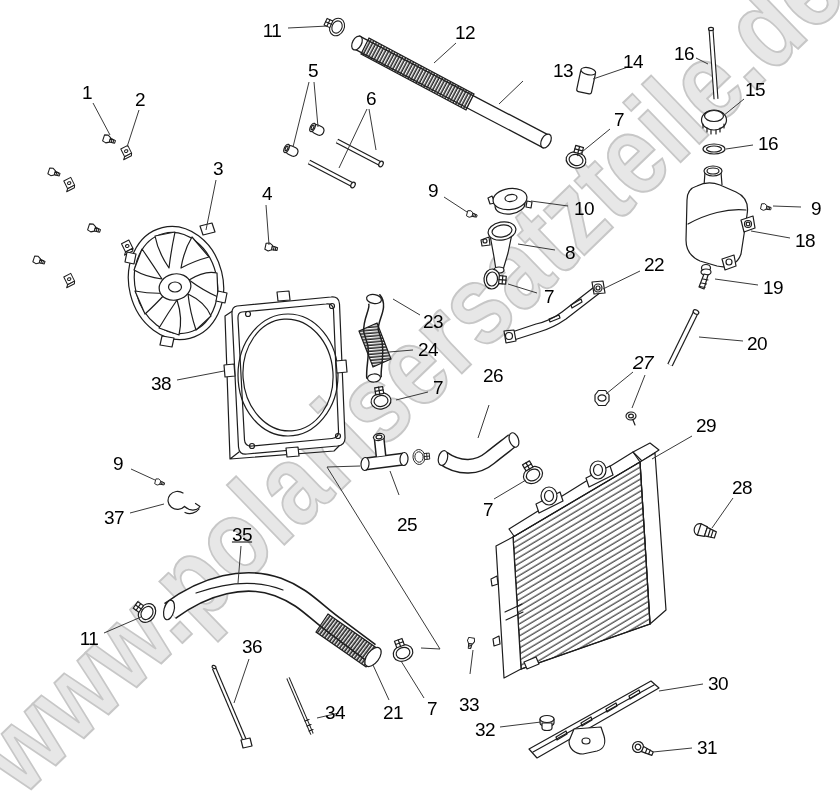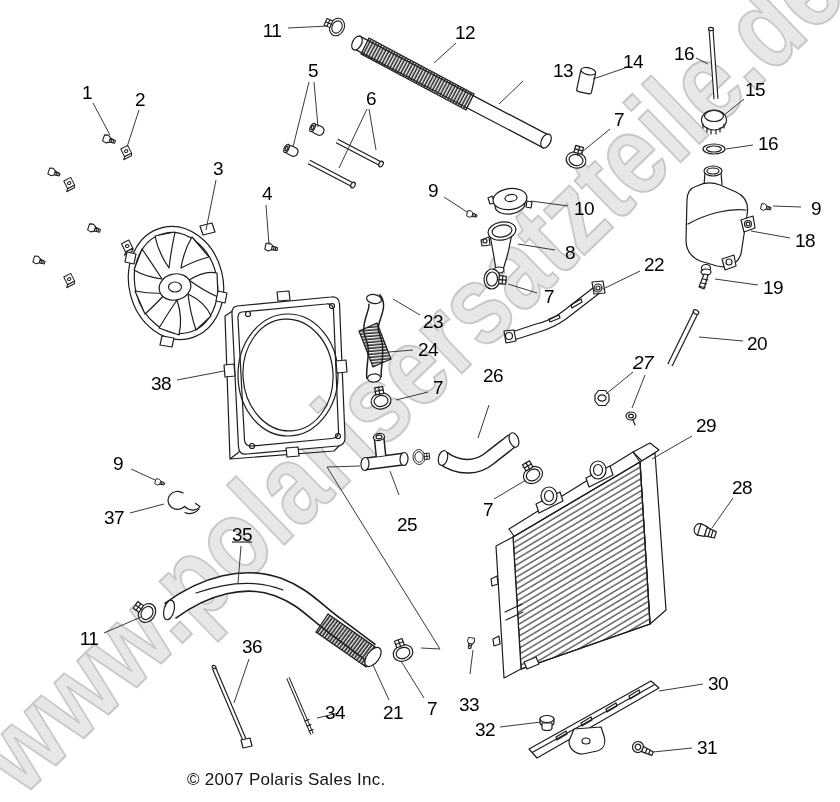--- a/index.html
+++ b/index.html
@@ -428,15 +428,14 @@
       <div class="callout" style="left: 335px; top: 712px;">34</div>
       <div class="callout" style="left: 393px; top: 712px;">21</div>
       <div class="callout" style="left: 432px; top: 708px;">7</div>
       <div class="callout" style="left: 469px; top: 684px; margin-top: 20px;">33</div>
       <div class="callout" style="left: 485px; top: 729px;">32</div>
       <div class="callout" style="left: 718px; top: 683px;">30</div>
       <div class="callout" style="left: 707px; top: 747px;">31</div>
       <div class="callout" style="left: 488px; top: 509px;">7</div>
     </div>
 
-<div id="copyright">© 2007 Polaris Sales Inc.</div>
 
 </div>
 
 </body></html>

